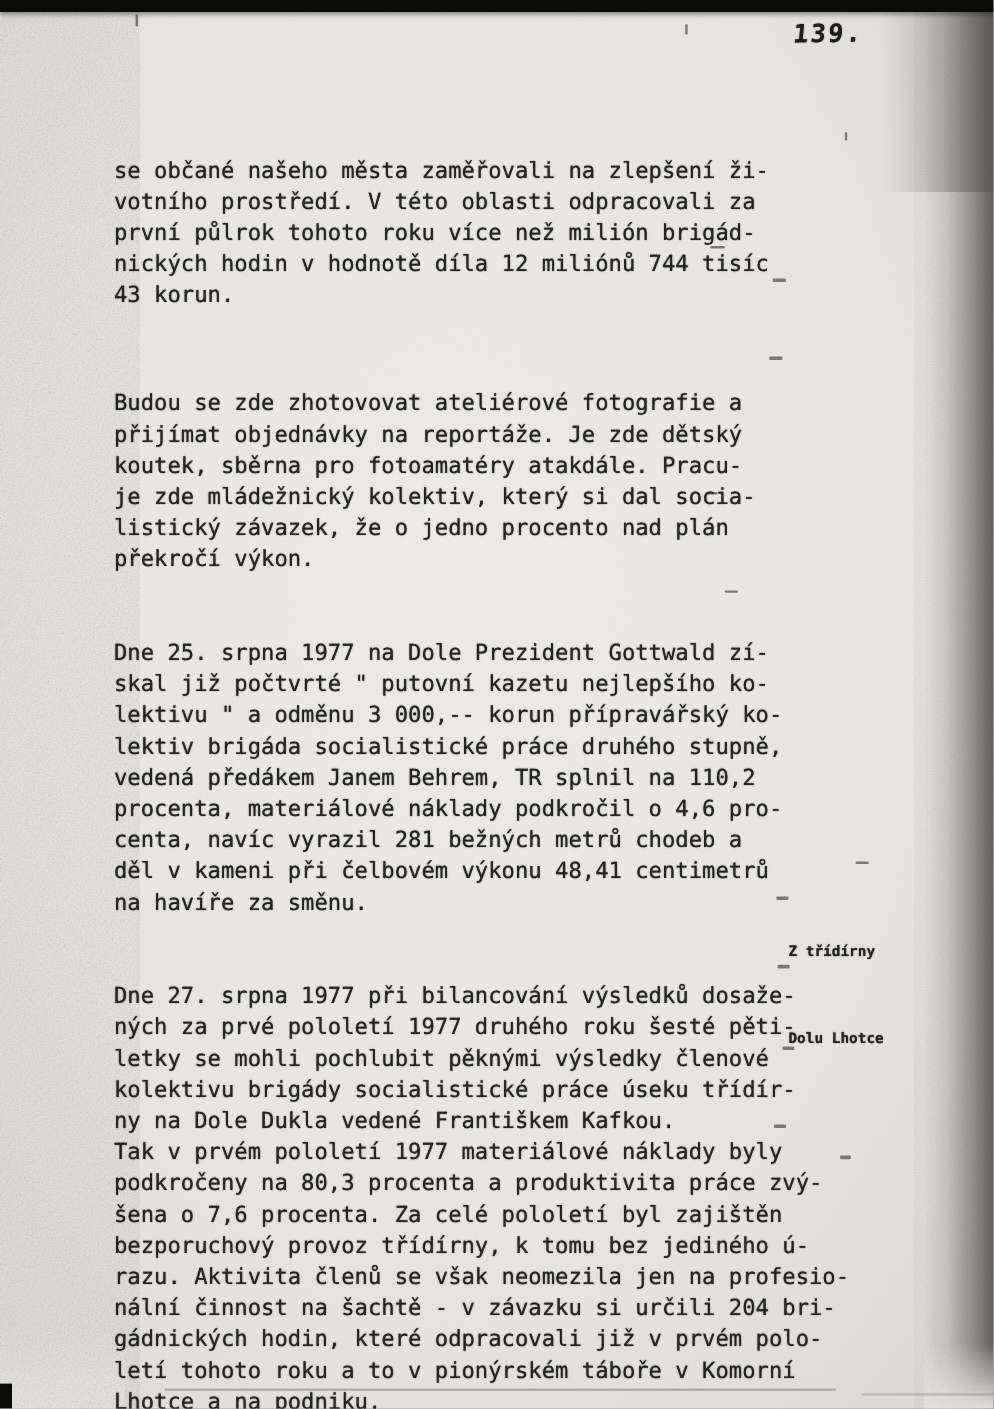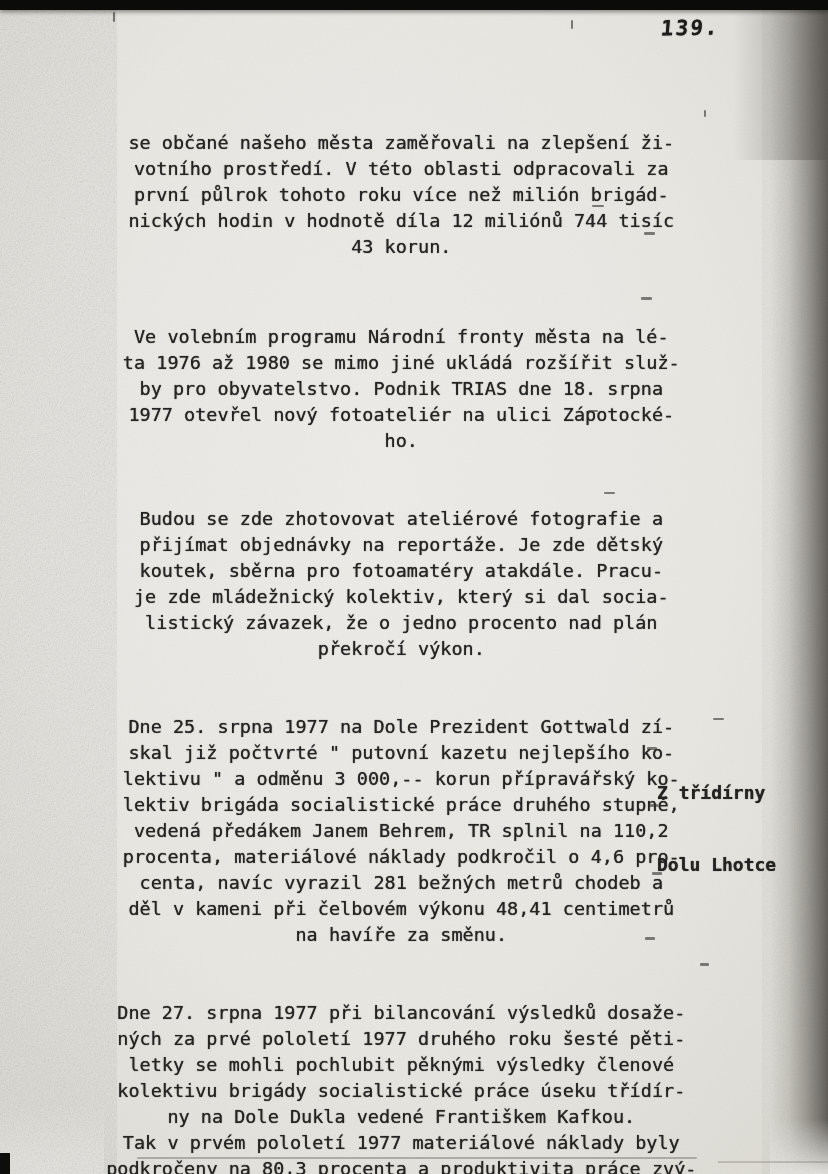--- a/index.html
+++ b/index.html
@@ -41,25 +41,25 @@
     position:absolute;left:661px;top:16px;z-index:5;
     font-size:21px;font-weight:bold;color:#1d1d1c;letter-spacing:2px;
     transform:skewX(-6deg) rotate(-1deg);
     text-shadow:0 0 1px rgba(25,25,25,.85);
   }
   .text-block{
     position:absolute;left:95px;top:78px;z-index:5;
     font-size:18.5px;line-height:26px;color:#242423;white-space:pre;
     text-shadow:0 0 1px rgba(34,34,32,.9);
   }
-  .para{margin:0;text-align:center;}
+  .para{margin:0;}
   .para.p1{margin-bottom:12px;}
   .margin-note{
     position:absolute;left:657px;top:733px;z-index:5;
-    font-size:18px;line-height:24px;font-weight:bold;color:#232322;
+    font-size:12px;line-height:24px;font-weight:bold;color:#232322;
     text-shadow:0 0 1px rgba(34,34,32,.9);white-space:pre;
   }
   .bottom-line{
     position:absolute;left:137px;top:1157px;width:560px;height:2px;z-index:5;
     background:rgba(122,119,112,.5);border-radius:2px;
   }
   .bottom-line-right{
     position:absolute;left:718px;top:1161px;width:110px;height:2px;z-index:5;
     background:rgba(140,137,130,.4);
   }
@@ -79,25 +79,20 @@
   <div class="top-bar"></div>
 
   <div class="page-number">139.</div>
 
   <div class="text-block">
     <div class="para p1">se občané našeho města zaměřovali na zlepšení ži-
 votního prostředí. V této oblasti odpracovali za
 první půlrok tohoto roku více než milión brigád-
 nických hodin v hodnotě díla 12 miliónů 744 tisíc
 43 korun.</div>
-    <div class="para p2">Ve volebním programu Národní fronty města na lé-
-ta 1976 až 1980 se mimo jiné ukládá rozšířit služ-
-by pro obyvatelstvo. Podnik TRIAS dne 18. srpna
-1977 otevřel nový fotoateliér na ulici Zápotocké-
-ho.</div>
     <div class="para p3">Budou se zde zhotovovat ateliérové fotografie a
 přijímat objednávky na reportáže. Je zde dětský
 koutek, sběrna pro fotoamatéry atakdále. Pracu-
 je zde mládežnický kolektiv, který si dal socia-
 listický závazek, že o jedno procento nad plán
 překročí výkon.</div>
     <div class="para p4">Dne 25. srpna 1977 na Dole Prezident Gottwald zí-
 skal již počtvrté " putovní kazetu nejlepšího ko-
 lektivu " a odměnu 3 000,-- korun přípravářský ko-
 lektiv brigáda socialistické práce druhého stupně,

